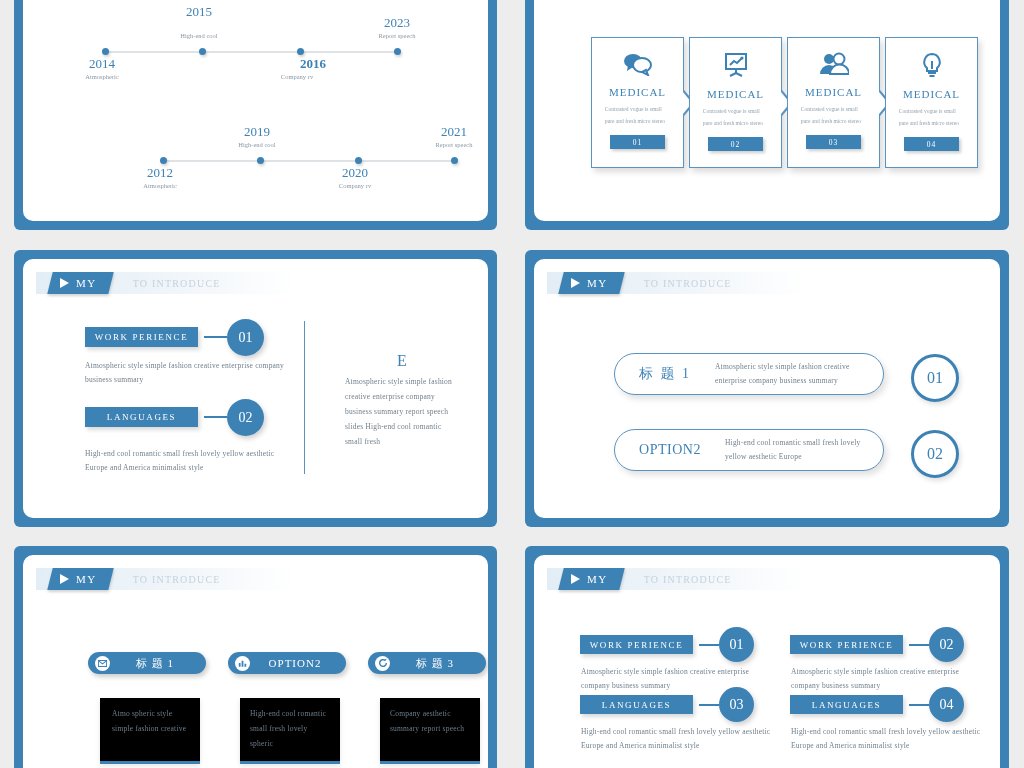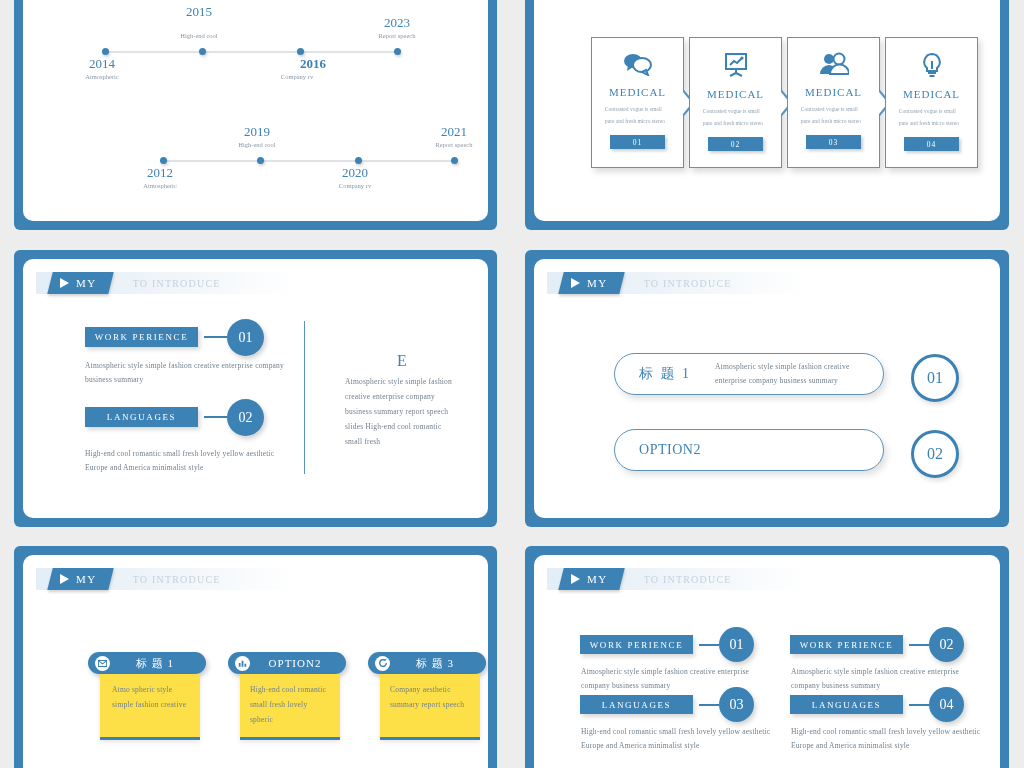--- a/index.html
+++ b/index.html
@@ -210,24 +210,25 @@
   .icon-circ {
     width: 15px; height: 15px; border-radius: 50%;
     background: #fff; color: #3d82b5;
     display:flex; align-items:center; justify-content:center;
     flex: 0 0 auto;
   }
   .icon-pill-label { font-size: 11px; letter-spacing: 1px; flex:1; text-align:center; padding-right:14px;
      font-family:"Liberation Serif",serif;}
   .note-card {
     position: absolute;
-    background: #fde047;
+    background: #000000;
     box-shadow: 0 2px 5px rgba(0,0,0,.10);
     border-bottom: 3px solid #3d82b5;
     box-sizing: border-box;
+    margin-top: 24px;
   }
 </style>
 </head>
 <body>
 
 <div id="page">
 
   <div class="wm wm-lg" style="left:200px;  top:10px;">我图网</div>
   <div class="wm wm-lg" style="left:640px;  top:10px;">我图网</div>
   <div class="wm wm-lg" style="left:200px;  top:290px;">我图网</div>
@@ -383,20 +384,21 @@
       </div>
 
       <div class="pill-outline" style="left:80px; top:94px; width:270px; height:42px;">
         <span class="pill-title" style="font-size:14px; width:100px; text-align:center; letter-spacing:2px;">标 题 1</span>
         <span class="body-txt" style="flex:1; padding-right:6px;">Atmospheric style simple fashion creative enterprise company business summary</span>
       </div>
       <div class="circle-outline" style="position:absolute; left:377px; top:95px; width:42px; height:42px; font-size:16px;">01</div>
 
       <div class="pill-outline" style="left:80px; top:170px; width:270px; height:42px;">
         <span class="pill-title" style="font-size:14px; width:110px; text-align:center; letter-spacing:.5px;">OPTION2</span>
+        <span class="body-txt" style="flex:1; padding-right:10px;">High-end cool romantic small fresh lovely yellow aesthetic Europe</span>
       </div>
       <div class="circle-outline" style="position:absolute; left:377px; top:171px; width:42px; height:42px; font-size:16px;">02</div>
     </div>
   </div>
 
   <div class="slide" style="left:14px; top:546px; width:483px; height:232px; border-radius:6px 6px 0 0;">
     <div class="slide-inner" style="left:9px; top:9px; right:9px; bottom:0;">
 
       <div class="sec-head" style="left:13px; top:13px; width:260px;">
         <div class="tag">

